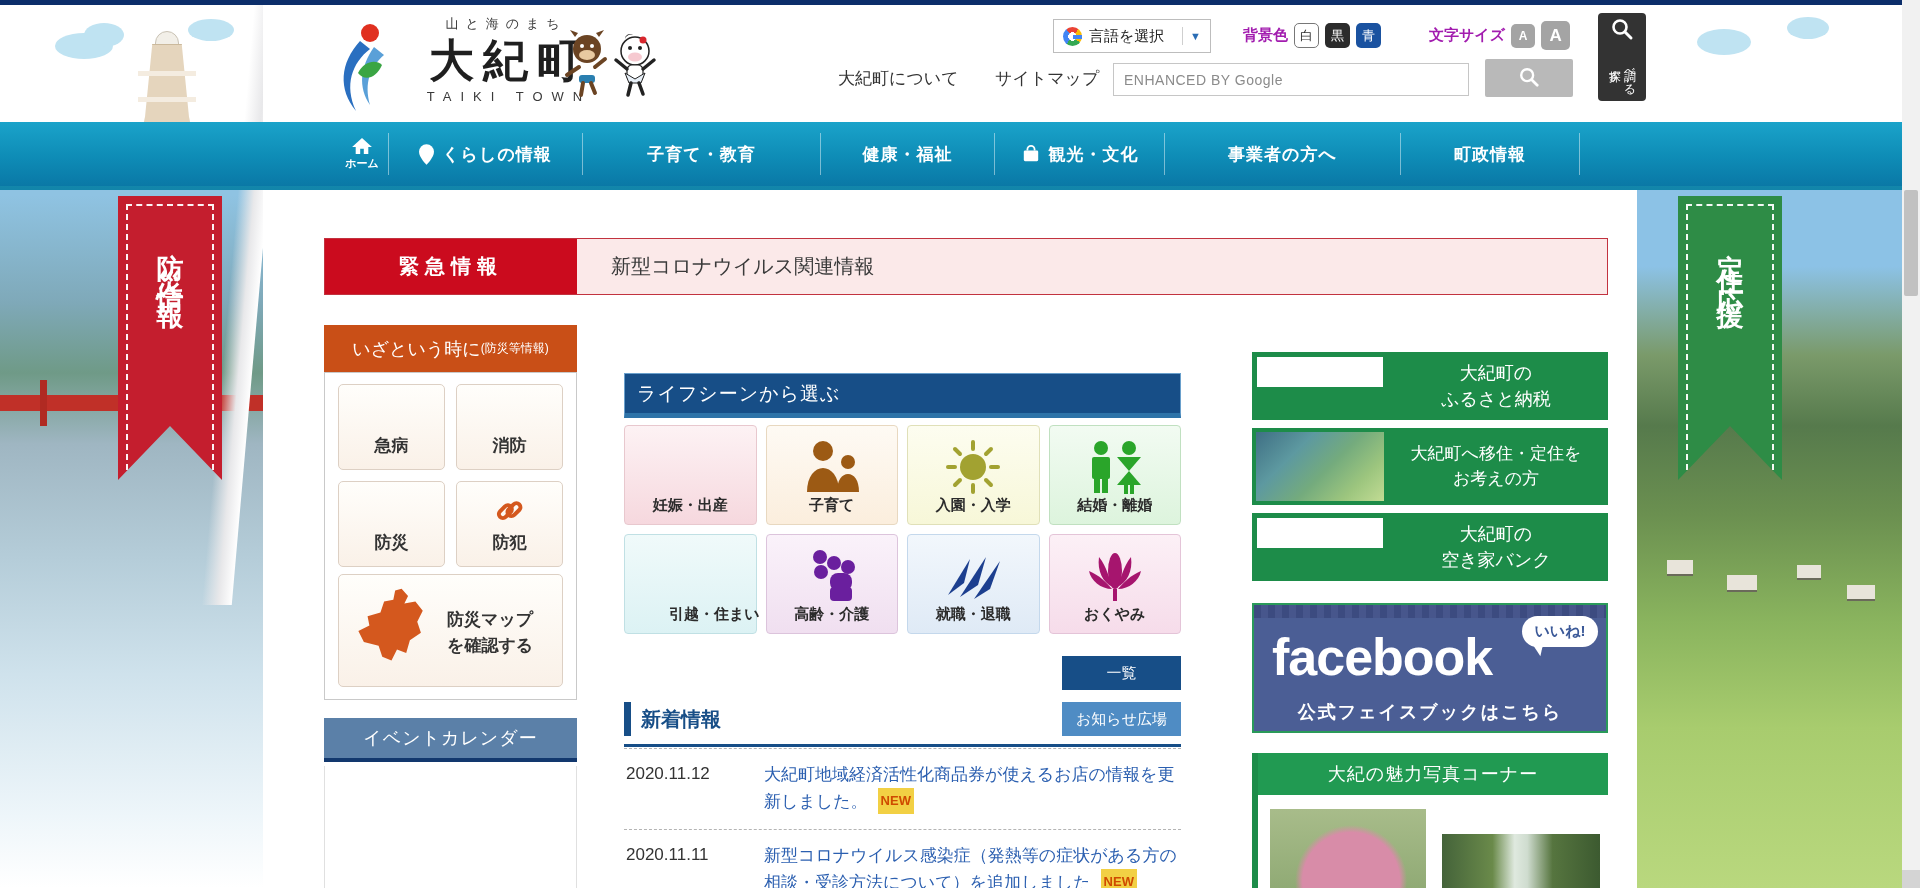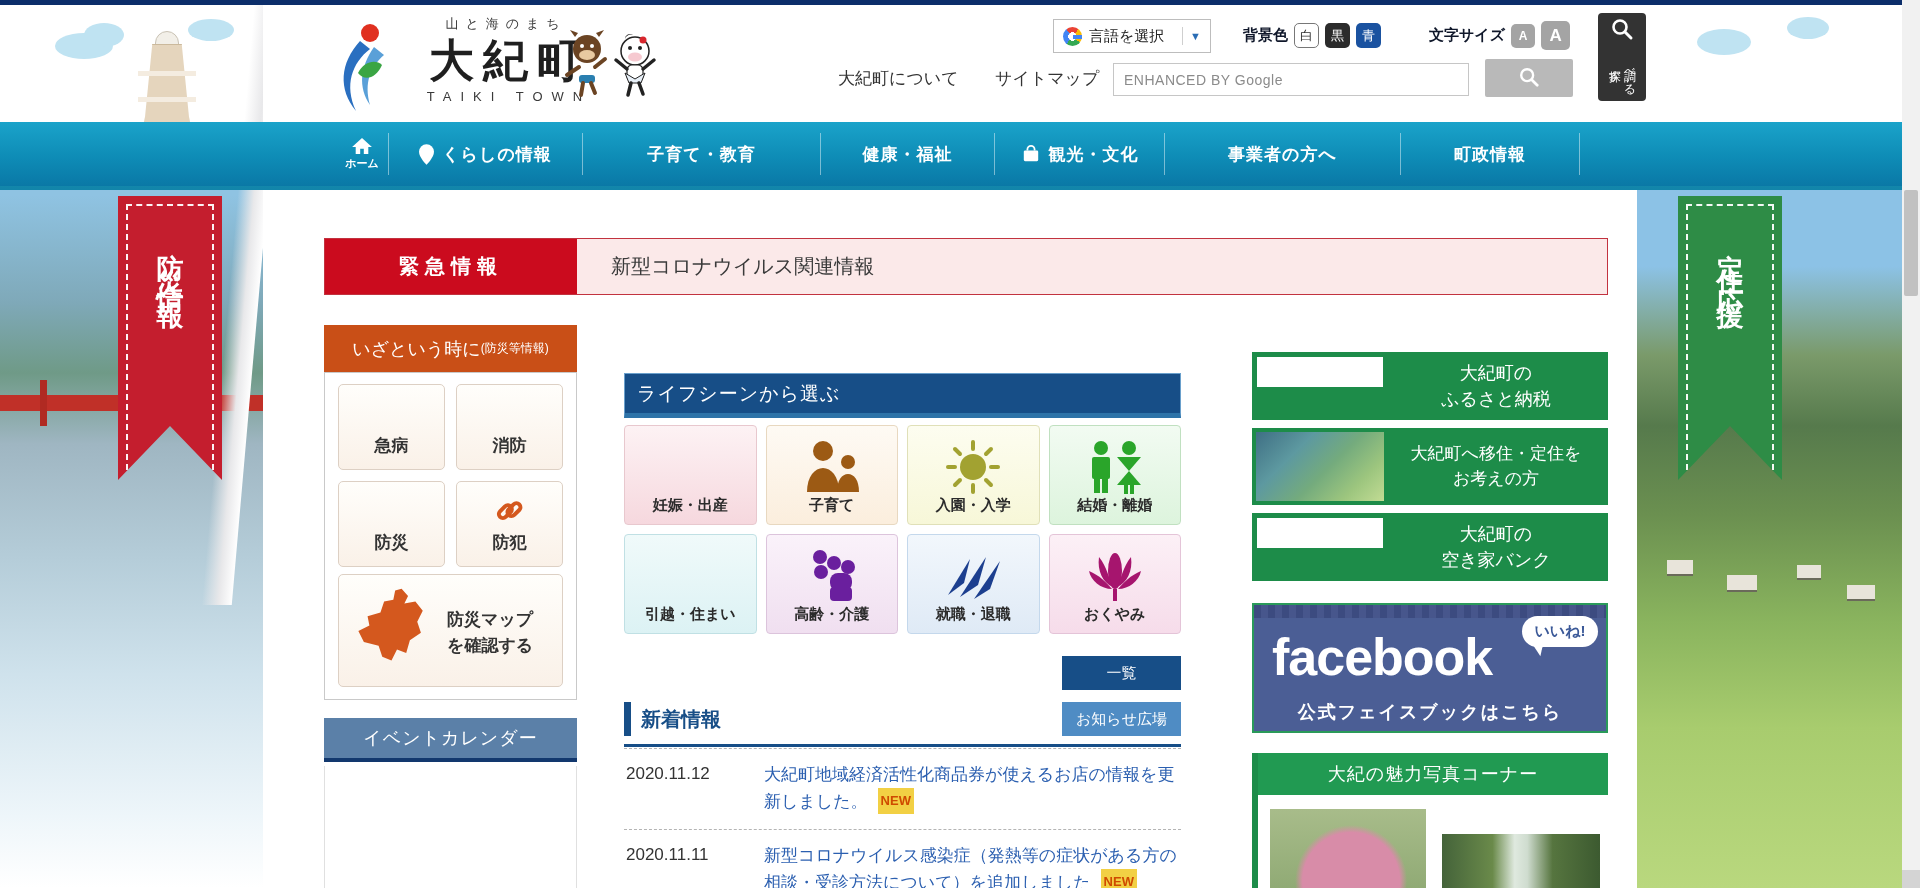--- a/index.html
+++ b/index.html
@@ -39,21 +39,21 @@
   
   .lang-btn { position:absolute; left:790px; top:14px; width:158px; height:34px; background:#fff; border:1px solid #bdbdbd;
     display:flex; align-items:center; gap:7px; padding:0 9px; cursor:pointer; }
   .g-logo { width:19px; height:19px; border-radius:50%;
     background:radial-gradient(circle at 50% 50%, #fff 0 31%, transparent 32%),
       conic-gradient(from -40deg,#ea4335 0 22%,#fbbc05 0 47%,#34a853 0 72%,#4285f4 0 100%); position:relative; }
   .g-logo::after { content:""; position:absolute; right:0; top:8px; width:9px; height:4px; background:#4285f4; }
   .lang-label { font-size:15px; color:#222; }
   .lang-divider { width:1px; height:18px; background:#cfcfcf; margin-left:auto; }
   .lang-caret { color:#2a6db5; font-size:11px; }
-  .ctl-label { font-size:15px; font-weight:bold; color:#0f172a; }
+  .ctl-label { font-size:15px; font-weight:bold; color:#a21caf; }
   .bgcolor-group { position:absolute; left:980px; top:18px; display:flex; align-items:center; gap:6px; }
   .swatch { width:25px; height:25px; border-radius:5px; font-size:13px; display:flex; align-items:center; justify-content:center; cursor:pointer; }
   .swatch.white { background:#fff; border:1px solid #777; color:#333; }
   .swatch.black { background:#2b2b2b; color:#fff; }
   .swatch.blue  { background:#1a52a0; color:#fff; }
   .fontsize-group { position:absolute; left:1166px; top:16px; display:flex; align-items:center; gap:6px; }
   .fs-btn { background:#a4a4a4; color:#fff; border-radius:5px; display:flex; align-items:center; justify-content:center; cursor:pointer; font-weight:bold; }
   .fs-small { width:24px; height:24px; font-size:12px; }
   .fs-large { width:29px; height:29px; font-size:17px; }
   .search-toggle { position:absolute; left:1335px; top:8px; width:48px; height:88px; background:#333; border-radius:4px;
@@ -107,21 +107,21 @@
   .life-header { position:absolute; left:361px; top:183px; width:557px; height:45px; background:#174e87; border:1px solid #6aa0cc; border-bottom:5px solid #2e73a8;
     color:#fff; font-size:19px; display:flex; align-items:center; padding-left:12px; letter-spacing:1px; }
   .life-grid { position:absolute; left:361px; top:235px; width:557px; display:grid; grid-template-columns:repeat(4,1fr); gap:9px; }
   .life-btn { height:100px; border-radius:4px; position:relative; cursor:pointer; }
   .life-btn .lbl { position:absolute; bottom:9px; width:100%; text-align:center; font-size:15px; font-weight:bold; color:#2b2b2b; }
   .life-btn .icon { position:absolute; top:14px; width:100%; text-align:center; }
   .lb0 { background:linear-gradient(180deg,#fdf2f4,#f6d8de); border:1px solid #e8c8ce; }
   .lb1 { background:linear-gradient(180deg,#fefaf4,#fbeedd); border:1px solid #e8d8c0; }
   .lb2 { background:linear-gradient(180deg,#fdfdf0,#f7f7d8); border:1px solid #e0e0b8; }
   .lb3 { background:linear-gradient(180deg,#f2fbf2,#ddf4dd); border:1px solid #c0e0c0; }
-  .lb4 { background:linear-gradient(180deg,#f0fafa,#dcf2f4); border:1px solid #c0e0e4; }
+  .lb4 { background:linear-gradient(180deg,#f0fafa,#dcf2f4); border:1px solid #c0e0e4;padding-left:24px; }
   .lb5 { background:linear-gradient(180deg,#f2f7fc,#dfeaf6); border:1px solid #c4d8ec; }
   .lb6 { background:linear-gradient(180deg,#faf2fa,#f0dff0); border:1px solid #dcc4dc; }
   .lb7 { background:linear-gradient(180deg,#fcf0f6,#f6dcea); border:1px solid #e4c4d8; }
 
   .news-header { position:absolute; left:361px; top:505px; width:557px; height:52px; border-bottom:3px solid #174e87; display:flex; align-items:flex-end; padding-bottom:8px; }
   .news-title { display:flex; align-items:center; gap:10px; font-size:20px; font-weight:bold; color:#174e87; }
   .news-title .bar { width:7px; height:34px; background:#174e87; }
   .news-buttons { margin-left:auto; display:flex; gap:12px;flex-direction:column; }
   .news-btn { height:34px; color:#fff; font-size:15px; border:none; cursor:pointer; padding:0 14px; }
   .news-btn.list { background:#174e87; }

